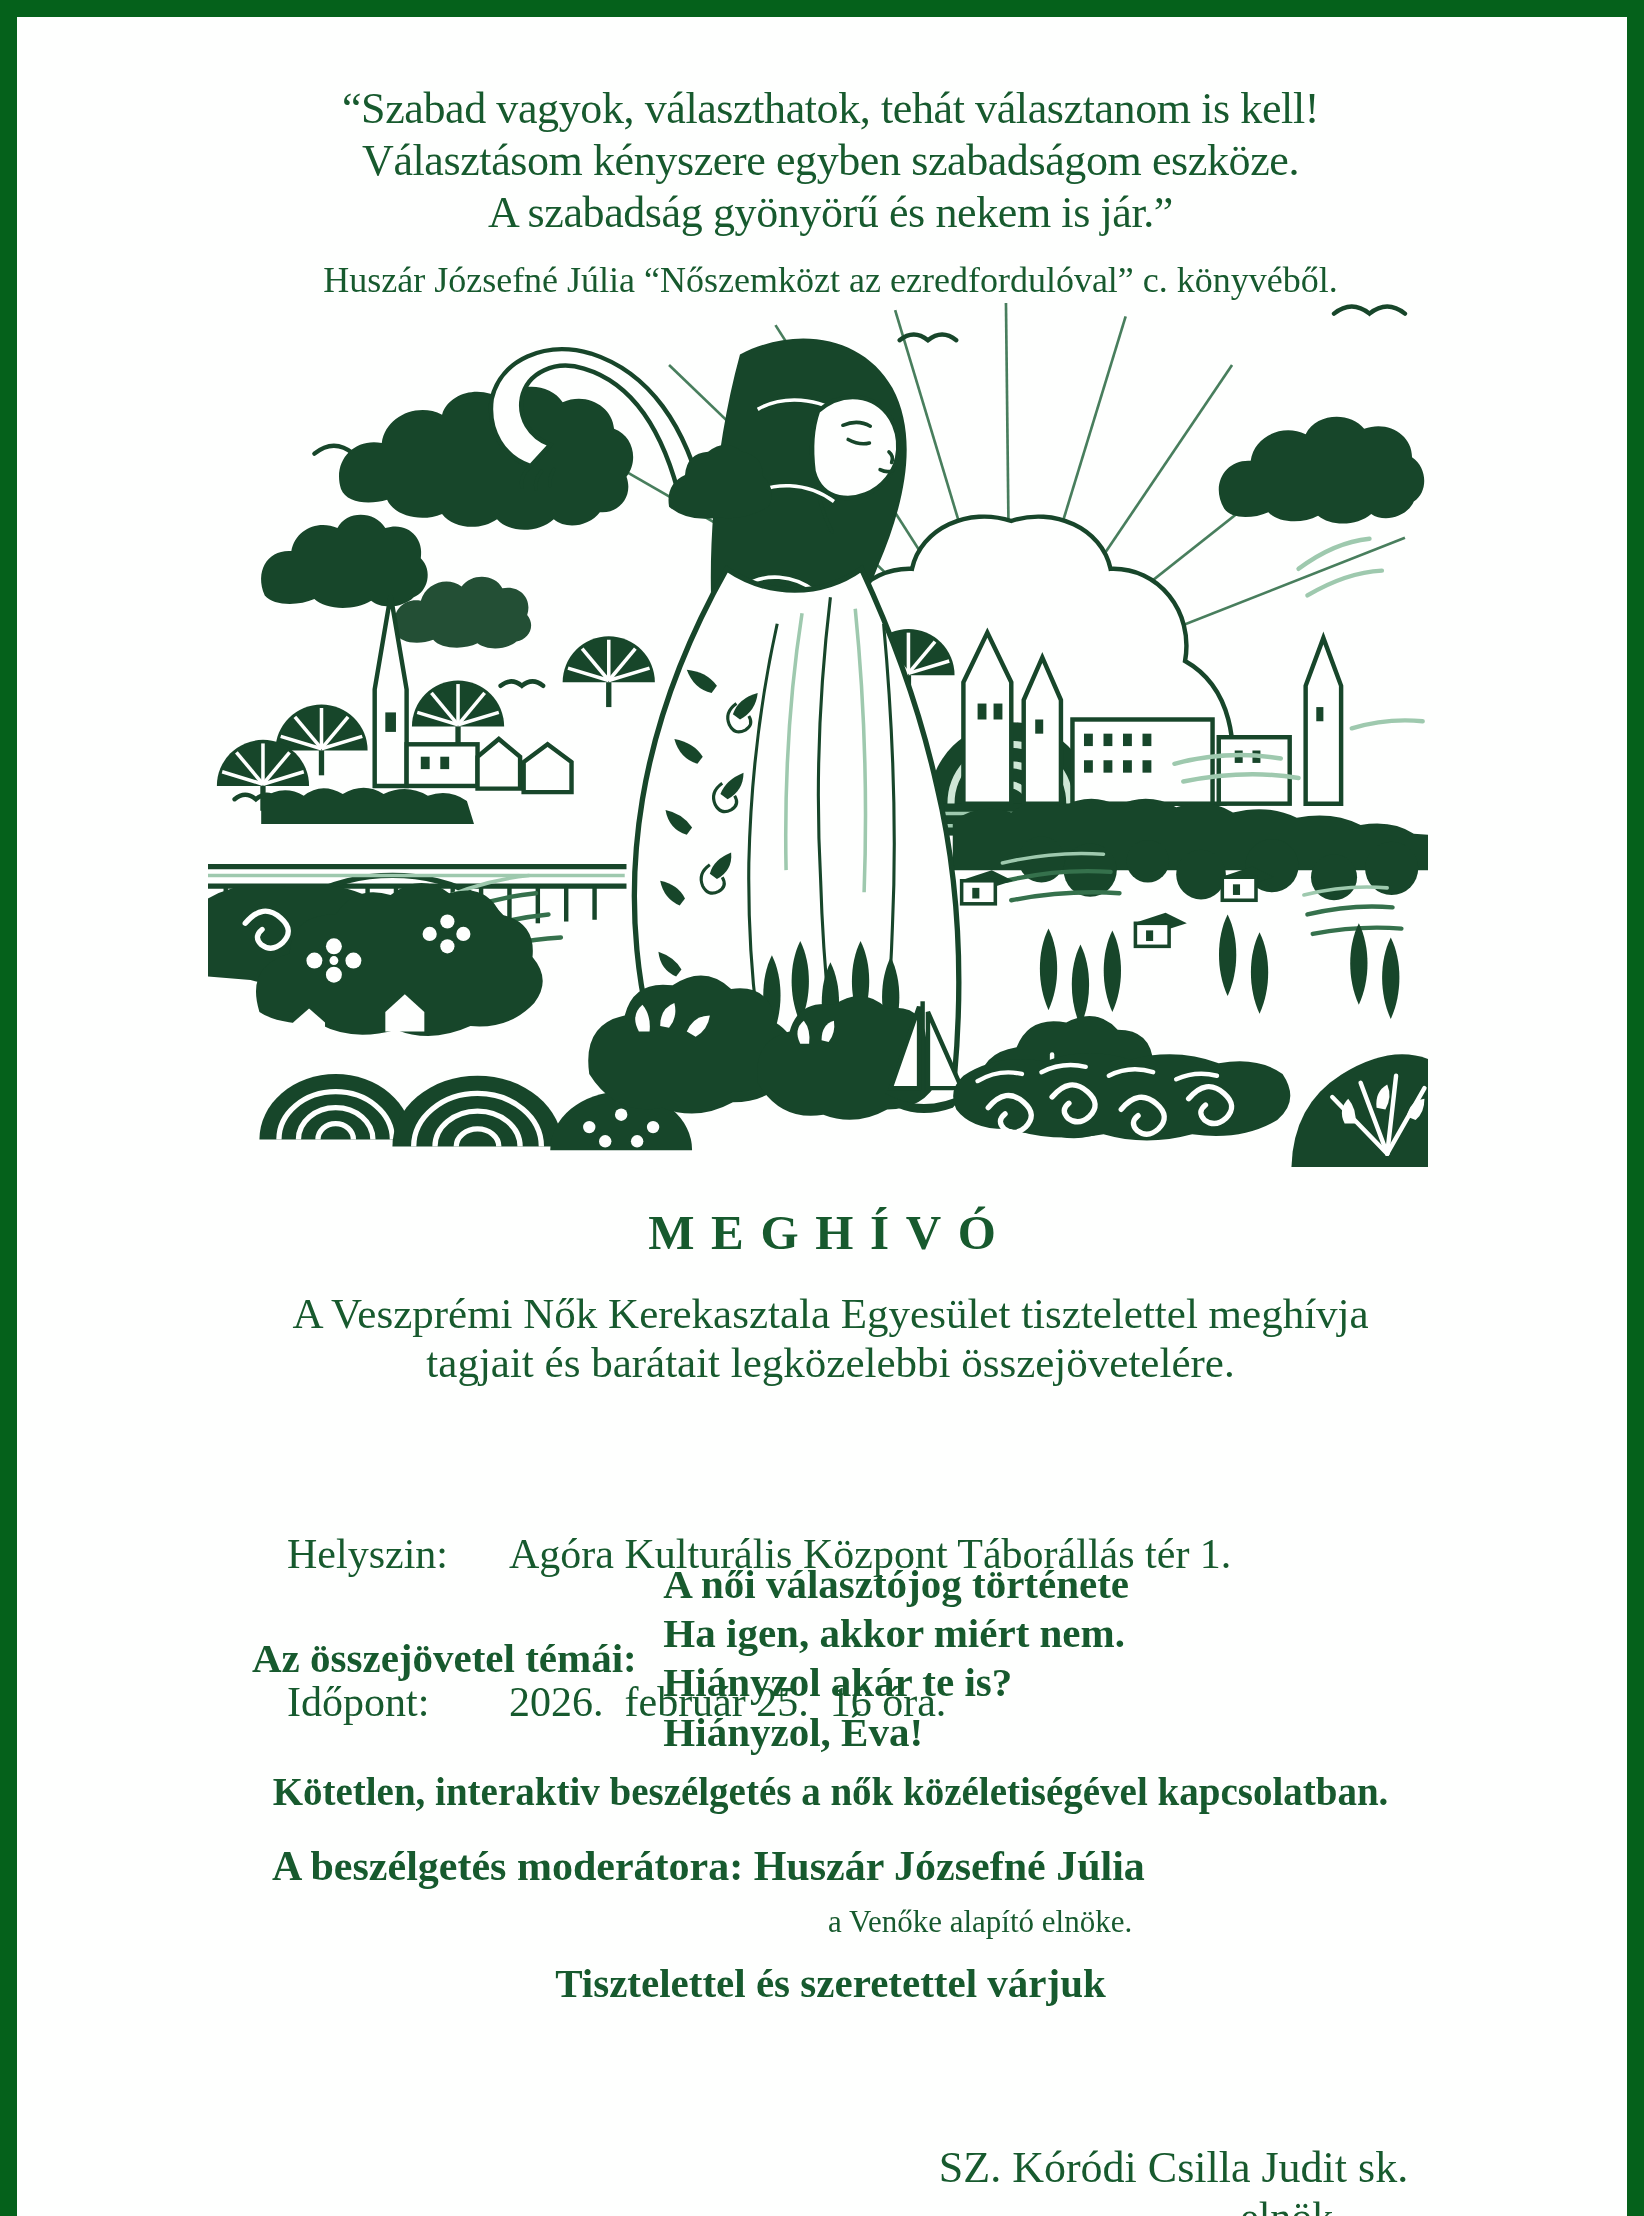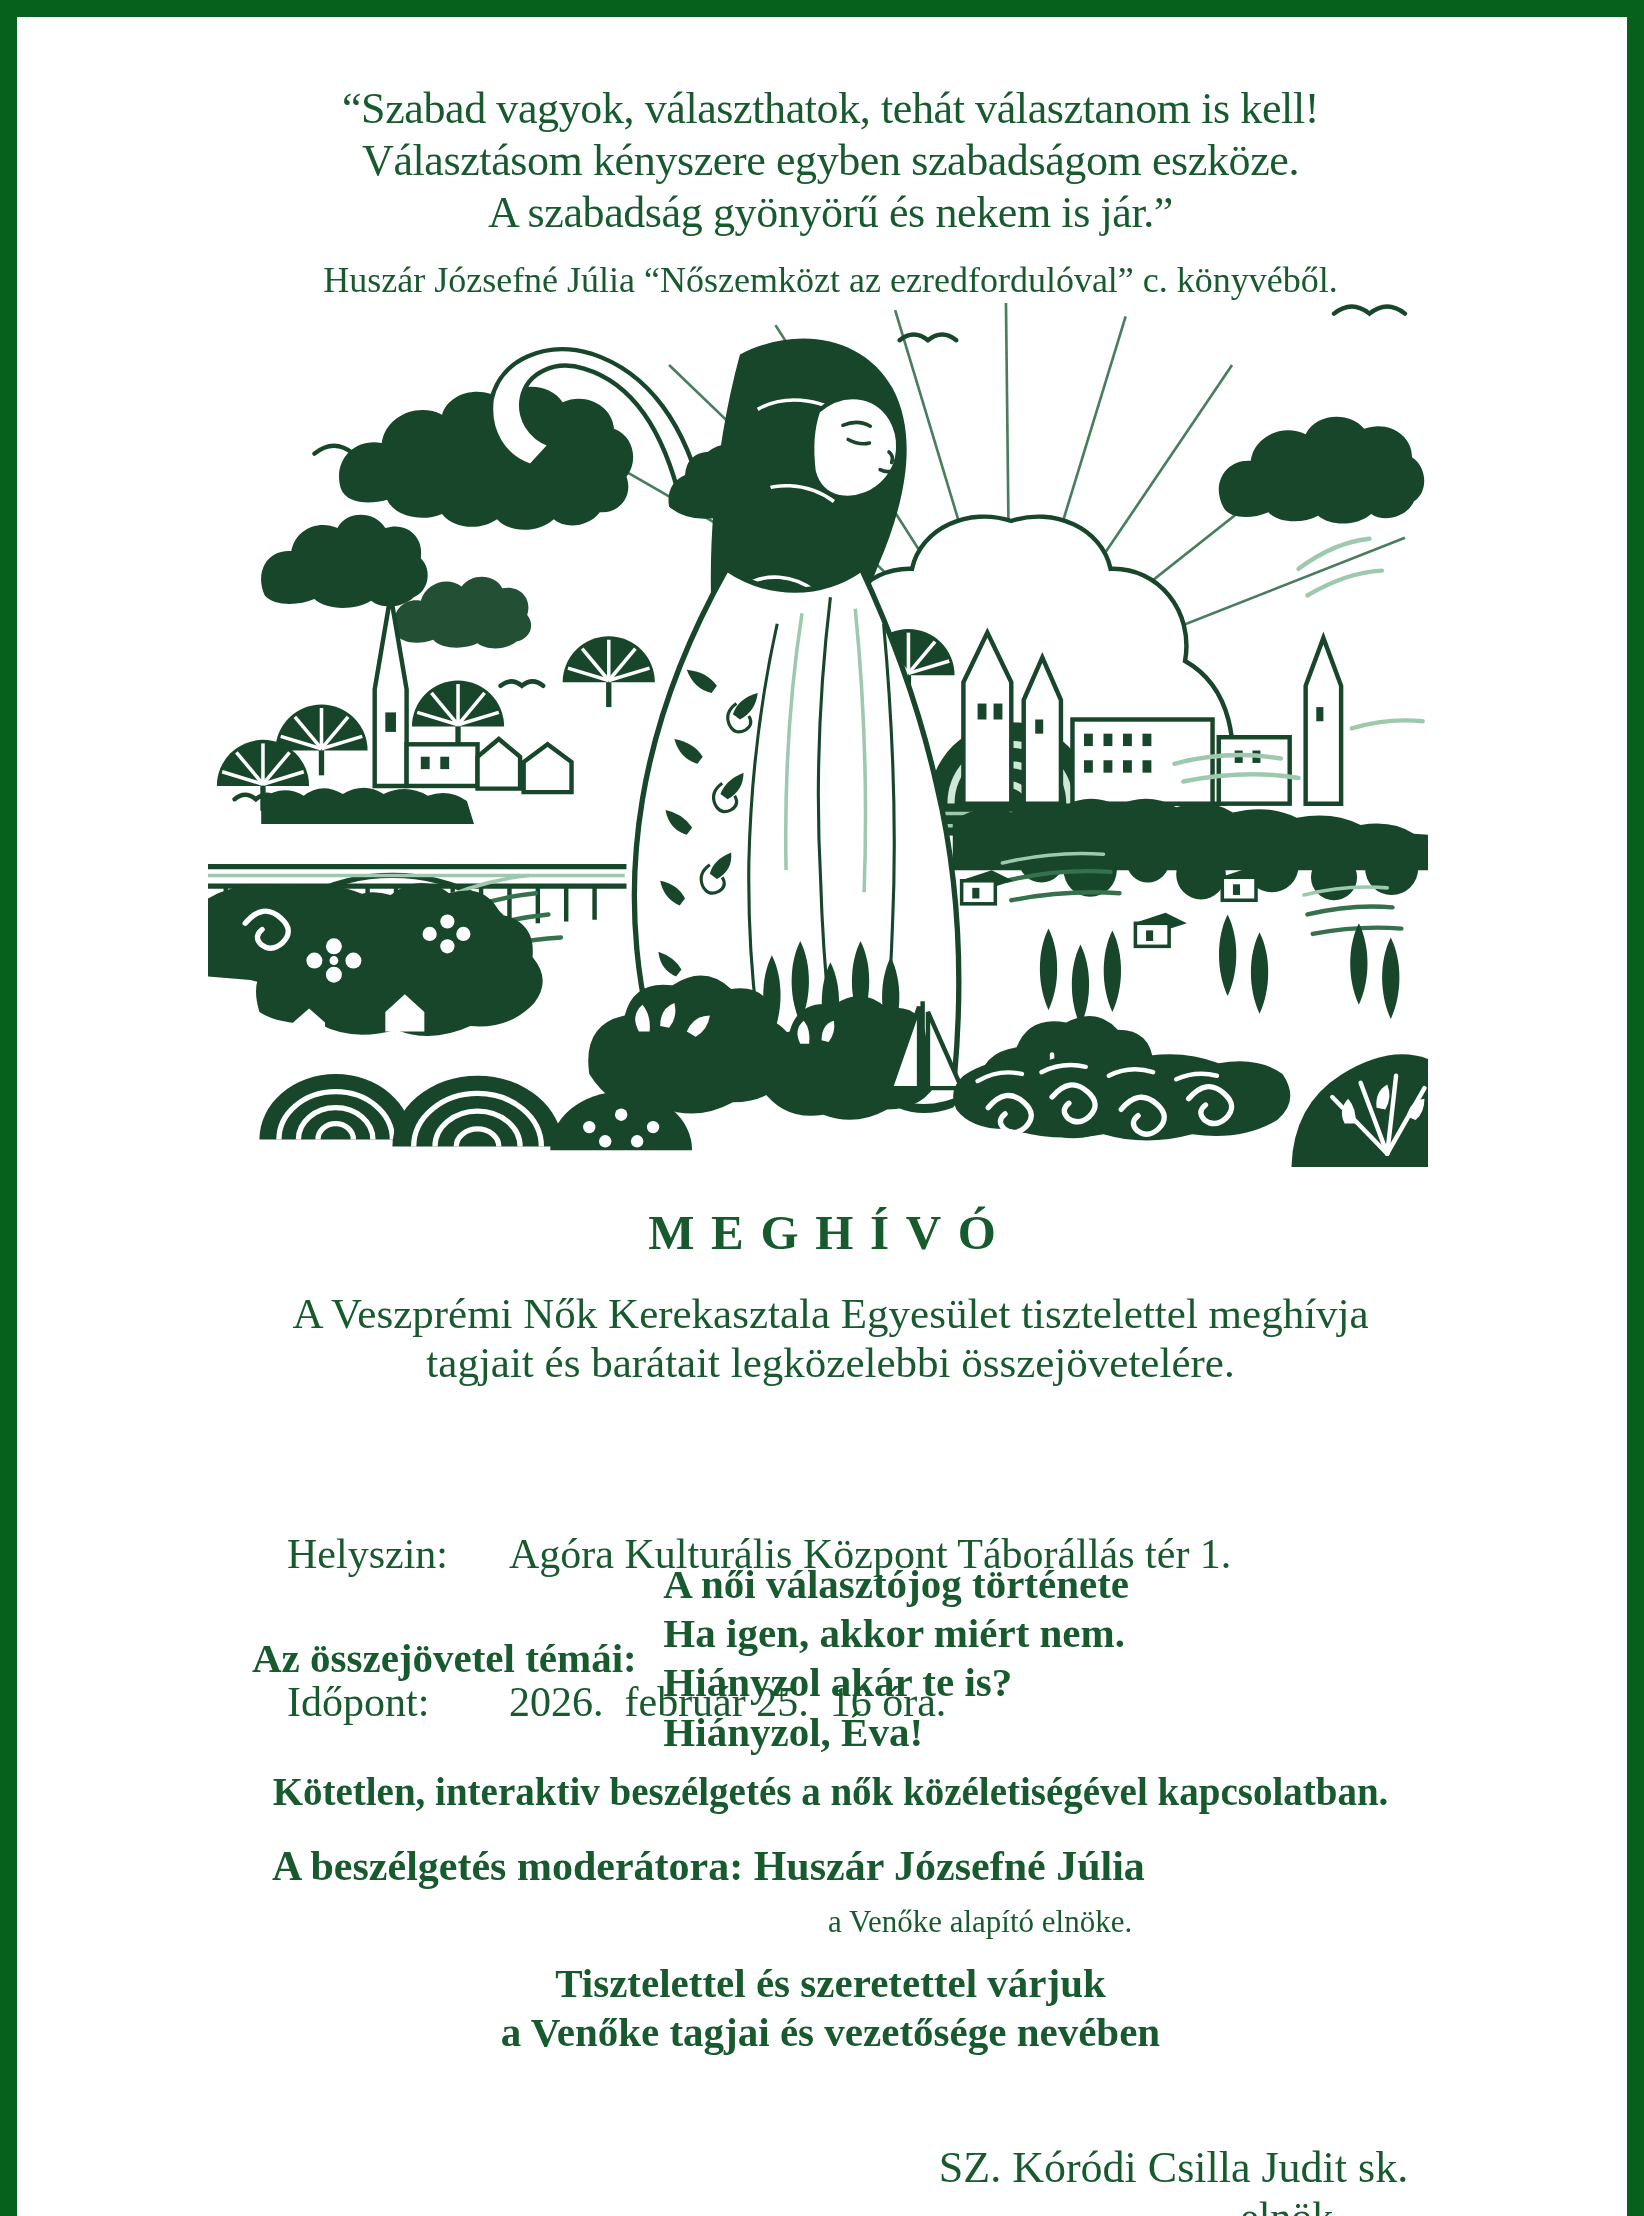--- a/index.html
+++ b/index.html
@@ -415,21 +415,20 @@
     </div>
   </div>
 
   <div class="abs center note">Kötetlen, interaktiv beszélgetés a nők közéletiségével kapcsolatban.</div>
 
   <div class="abs moderator-line">A beszélgetés moderátora: Huszár Józsefné Júlia</div>
   <div class="abs moderator-sub">a Venőke alapító elnöke.</div>
 
   <div class="abs center closing">
     <div>Tisztelettel és szeretettel várjuk</div>
-    <div>a Venőke tagjai és vezetősége nevében</div>
   </div>
 
   <div class="abs signature">
     <div>SZ. Kóródi Csilla Judit sk.</div>
     <div class="sig-role">elnök</div>
   </div>
 
 </div>
 
 

